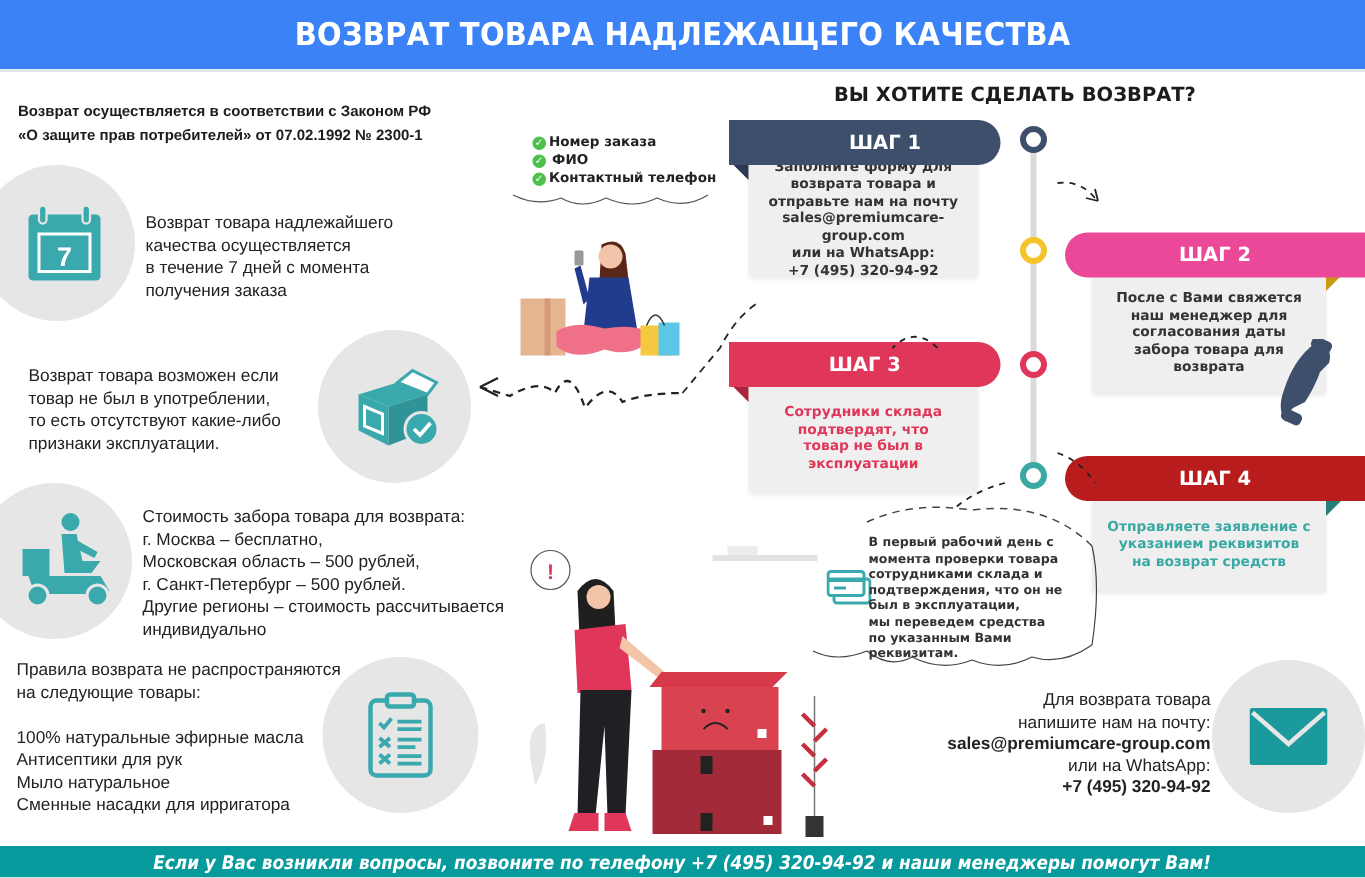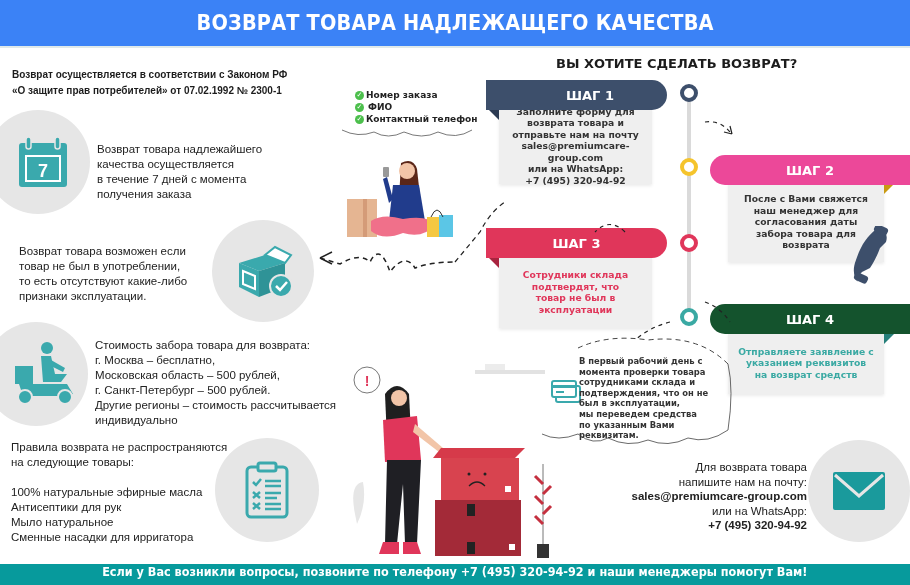--- a/index.html
+++ b/index.html
@@ -54,21 +54,21 @@
   .refund-text {
     position: absolute; left: 579px; top: 356px; font-family: "DejaVu Sans", sans-serif; font-weight: bold;
     font-size: 8.4px; line-height: 10.6px; color: #333; white-space: pre-line;
   }
 
   .contact-text { position: absolute; right: 103px; top: 460px; text-align: right; font-size: 11.5px; line-height: 14.5px; color: #222; }
   .contact-text .b { font-weight: bold; }
 
   .footer {
     position: absolute; left: 0; top: 564px; width: 910px; height: 21px; background: #079a9c;
-    display: flex; justify-content: center;
+    display: flex; align-items: center; justify-content: center; font-style: italic;
   }
   .footer span { color: #fff; font-family: "DejaVu Sans", sans-serif; font-weight: bold; font-size: 12.5px; transform: scaleX(0.9); white-space: nowrap; }
 
   .illus { position: absolute; }
   svg { display: block; }
 </style>
 </head>
 <body>
 
 <div class="header">
@@ -199,21 +199,21 @@
 <div class="step-card" style="left:499px; top:256px; width:153px; height:72px; color:#e0365a;">Сотрудники склада
 подтвердят, что
 товар не был в эксплуатации</div>
 <div class="fold" style="left:486px; top:255px; border-top:13px solid #a8243f; border-left:13px solid transparent;"></div>
 <div class="step-tab left" style="left:486px; top:228px; width:181px; background:#e0365a;">ШАГ 3</div>
 
 <div class="step-card" style="left:728px; top:332px; width:156px; height:62px; color:#3aa9a3;">Отправляете заявление с
 указанием реквизитов
 на возврат средств</div>
 <div class="fold" style="left:884px; top:331px; border-top:13px solid #267f7a; border-right:13px solid transparent;"></div>
-<div class="step-tab right" style="left:710px; top:304px; width:200px; background:#14532d;">ШАГ 4</div>
+<div class="step-tab right" style="left:710px; top:304px; width:200px; background:#b91c1c;">ШАГ 4</div>
 
 <svg class="illus" style="left:240px; top:112px;" width="500" height="340">
   <path d="M80 146 L100 152 Q120 140 130 150 Q140 130 150 160 Q165 140 175 156 Q190 150 215 150" fill="none" stroke="#222" stroke-width="1.5" stroke-dasharray="5 4"></path>
   <path d="M80 146 L92 140 M80 146 L92 152" stroke="#222" stroke-width="1.5"></path>
   <path d="M215 150 L240 120 Q250 100 265 90" fill="none" stroke="#222" stroke-width="1.2" stroke-dasharray="5 4"></path>
   <path d="M465 10 Q480 8 490 20" fill="none" stroke="#222" stroke-width="1.2" stroke-dasharray="4 4"></path>
   <path d="M492 22 L484 20 M492 22 L490 14" stroke="#222" stroke-width="1.2"></path>
   <path d="M385 120 Q370 105 355 120" fill="none" stroke="#222" stroke-width="1.2" stroke-dasharray="4 4"></path>
   <path d="M465 190 Q480 195 490 210" fill="none" stroke="#222" stroke-width="1.2" stroke-dasharray="4 4"></path>
   <path d="M430 210 Q410 215 395 228" fill="none" stroke="#222" stroke-width="1.2" stroke-dasharray="4 4"></path>

